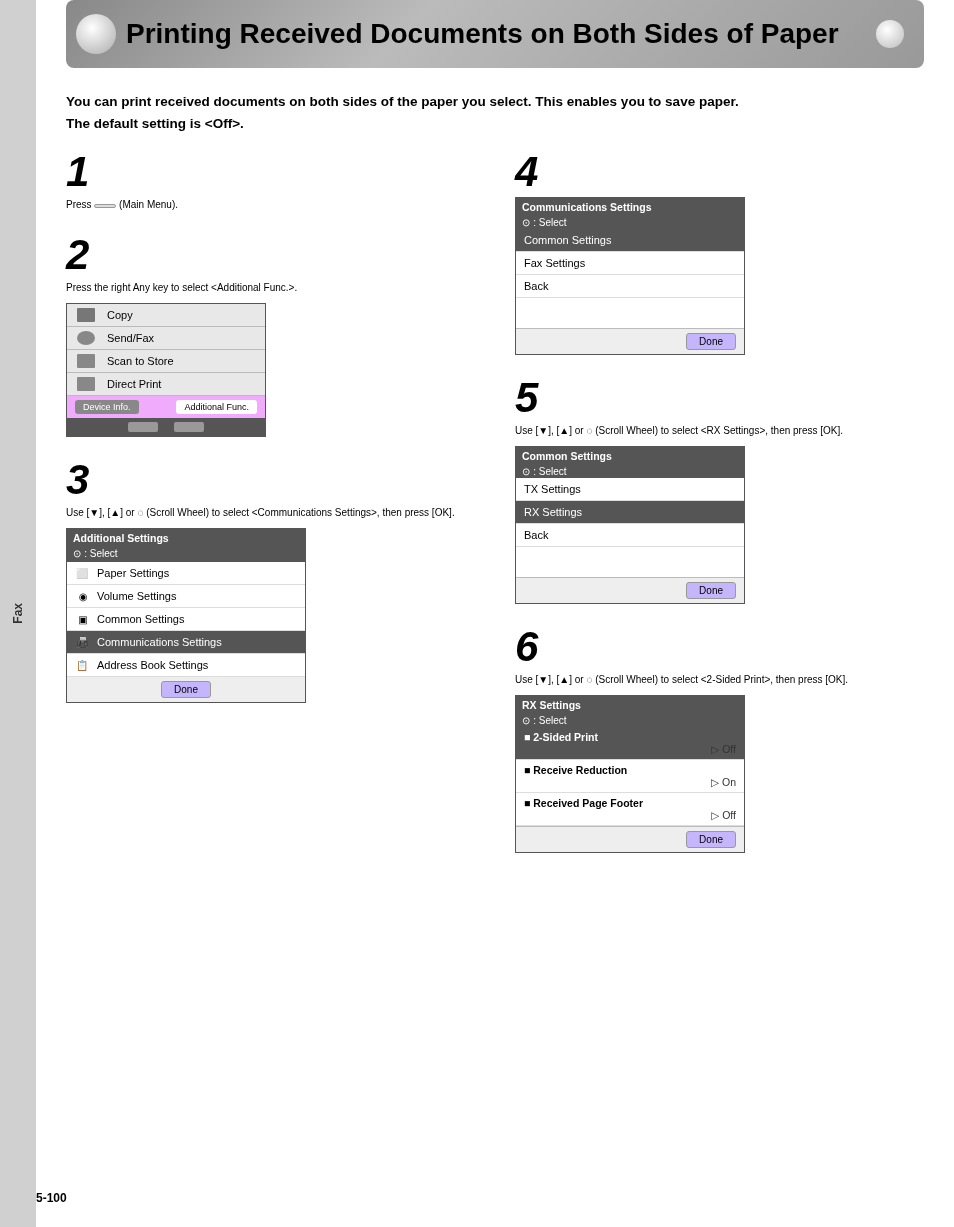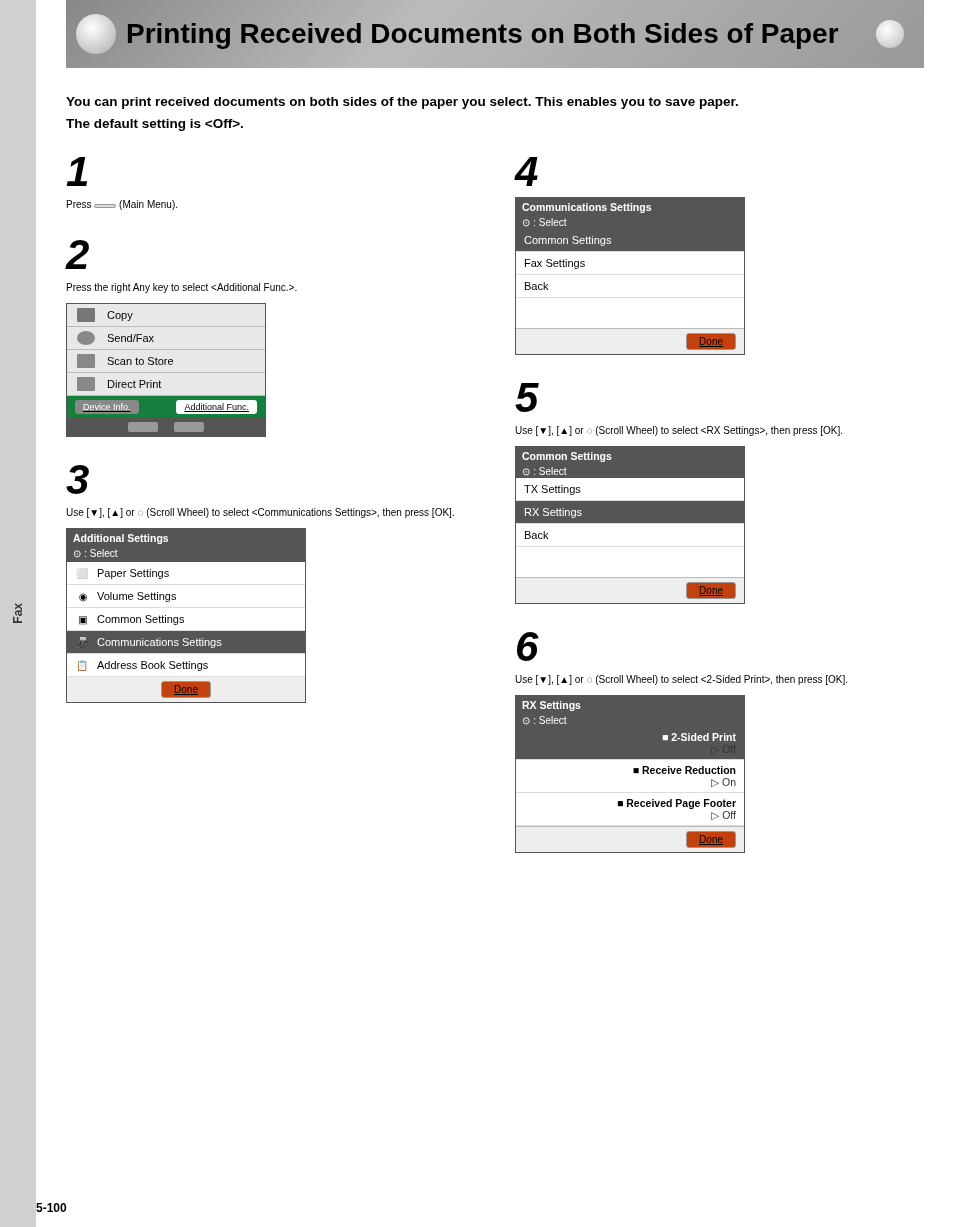--- a/index.html
+++ b/index.html
@@ -35,21 +35,21 @@
 
     
     .main-content {
       margin-left: 36px;
       padding: 0 30px 30px 30px;
     }
 
     
     .header-banner {
       background: linear-gradient(135deg, #888 0%, #bbb 40%, #999 100%);
-      border-radius: 0;
+      border-radius: 8px;
       padding: 18px 24px 18px 60px;
       margin-bottom: 24px;
       position: relative;
       overflow: hidden;
     }
     .header-banner::before {
       content: '';
       position: absolute;
       left: 10px;
       top: 50%;
@@ -152,26 +152,25 @@
       color: #000;
     }
     .screen-footer {
       display: flex;
       justify-content: flex-end;
       padding: 4px 8px;
       background: #eee;
       border-top: 1px solid #bbb;
     }
     .screen-btn {
-      background: #c2410c;
+      background: #c4b5fd;
       border: 1px solid #999;
       border-radius: 3px;
       padding: 2px 12px;
       font-size: 10px;
-      text-decoration: underline;
     }
 
     
     .af-screen {
       border: 1.5px solid #555;
       background: #fff;
       font-size: 11px;
       max-width: 240px;
     }
     .af-title-bar {
@@ -231,26 +230,25 @@
       border-bottom: 1px solid #bbb;
     }
     .menu-icon {
       width: 18px;
       height: 14px;
       background: #888;
       border-radius: 1px;
       flex-shrink: 0;
     }
     .menu-bottom-bar {
-      background: #15803d;
+      background: #f0abfc;
       padding: 4px 8px;
       display: flex;
       gap: 12px;
       justify-content: space-between;
-      text-decoration: underline;
     }
     .menu-bottom-btn {
       background: #888;
       color: #fff;
       padding: 2px 8px;
       border-radius: 3px;
       font-size: 9px;
     }
     .menu-bottom-btn.active {
       background: #fff;
@@ -259,32 +257,31 @@
     }
 
     
     .rx-item {
       padding: 4px 8px;
       border-bottom: 1px solid #ddd;
       font-size: 10.5px;
     }
     .rx-item .item-label {
       font-weight: bold;
-      text-align: right;
     }
     .rx-item .item-value {
       padding-left: 8px;
       color: #333;
       text-align: right;
     }
 
     
     .page-footer {
       position: absolute;
-      bottom: 12px;
+      bottom: 22px;
       left: 36px;
       font-size: 12px;
       font-weight: bold;
     }
     .press-icon {
       display: inline-block;
       background: #ddd;
       border: 1px solid #999;
       border-radius: 10px;
       padding: 1px 10px;

